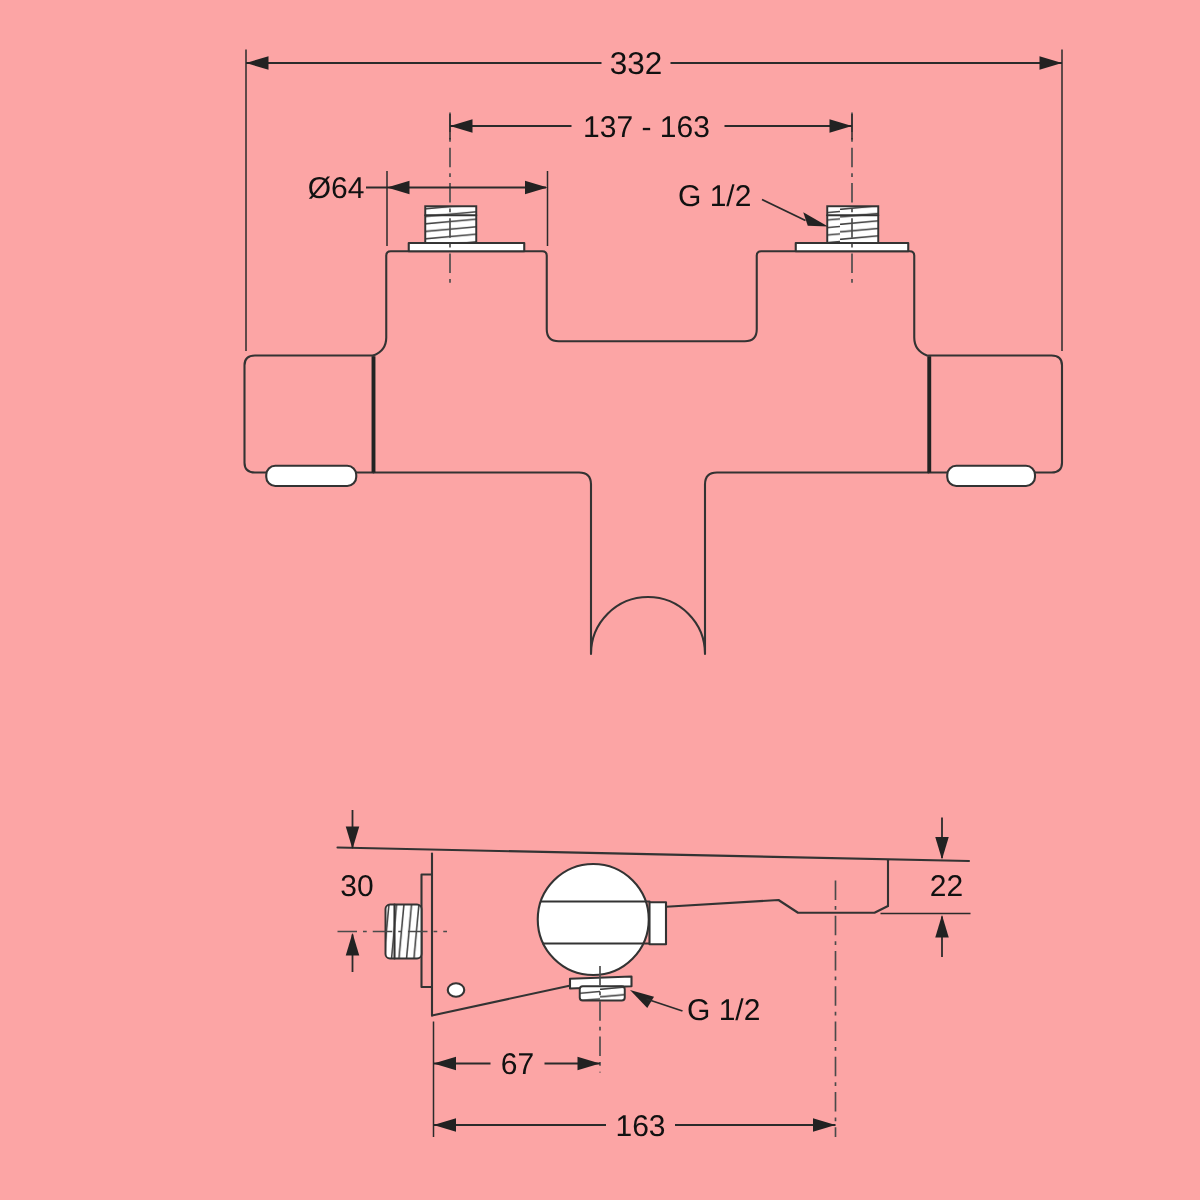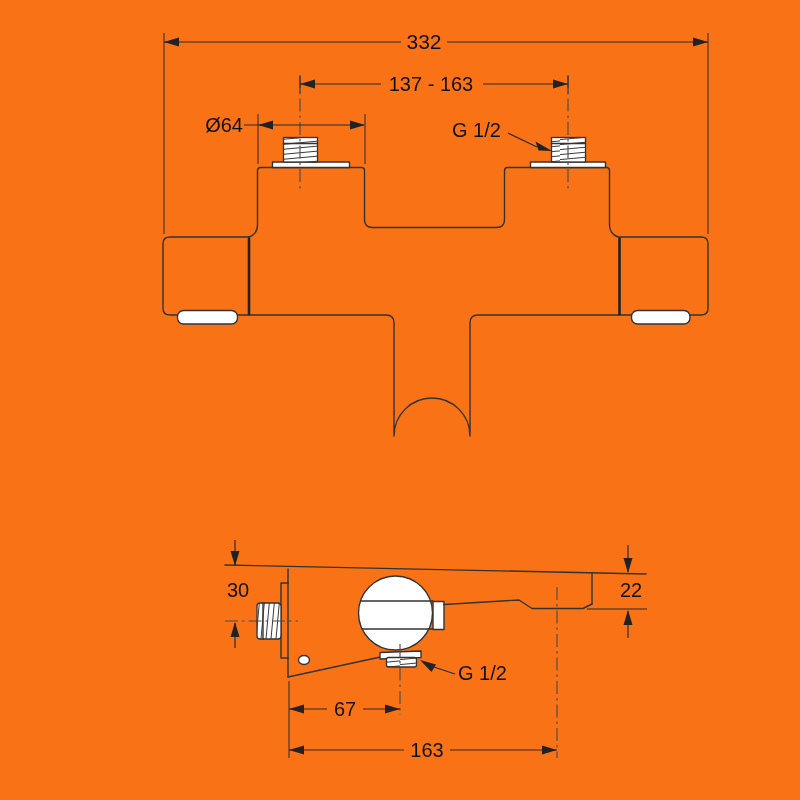--- a/index.html
+++ b/index.html
@@ -1,20 +1,20 @@
 <!DOCTYPE html>
 <html><head>
 <meta charset="utf-8">
 <style>
   html, body { margin: 0; padding: 0; background: #ffffff; }
   .canvas {
     position: relative;
     width: 800px;
     height: 800px;
-    background: #f97316;
+    background: #fca5a5;
     font-family: "Liberation Sans", sans-serif;
   }
   svg { display: block; }
   .obj   { fill: none; stroke: #333333; stroke-width: 1.4; stroke-linejoin: round; stroke-linecap: round; }
   .objf  { fill: #ffffff; stroke: #333333; stroke-width: 1.4; stroke-linejoin: round; }
   .thick { fill: none; stroke: #222222; stroke-width: 2.6; }
   .dim   { fill: none; stroke: #2b2b2b; stroke-width: 1.2; }
   .ext   { fill: none; stroke: #2b2b2b; stroke-width: 1.0; }
   .cline { fill: none; stroke: #4a4a4a; stroke-width: 1.1; stroke-dasharray: 13 4 2.5 4; }
   .ah    { fill: #222222; stroke: none; }

